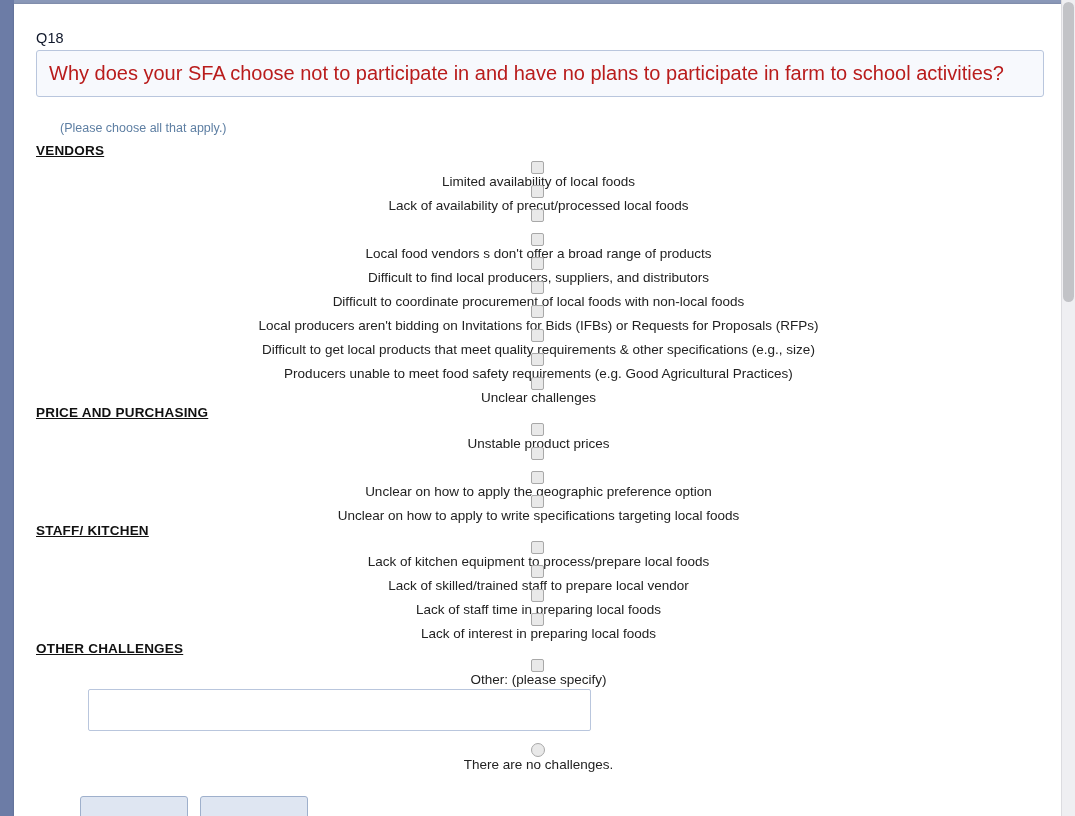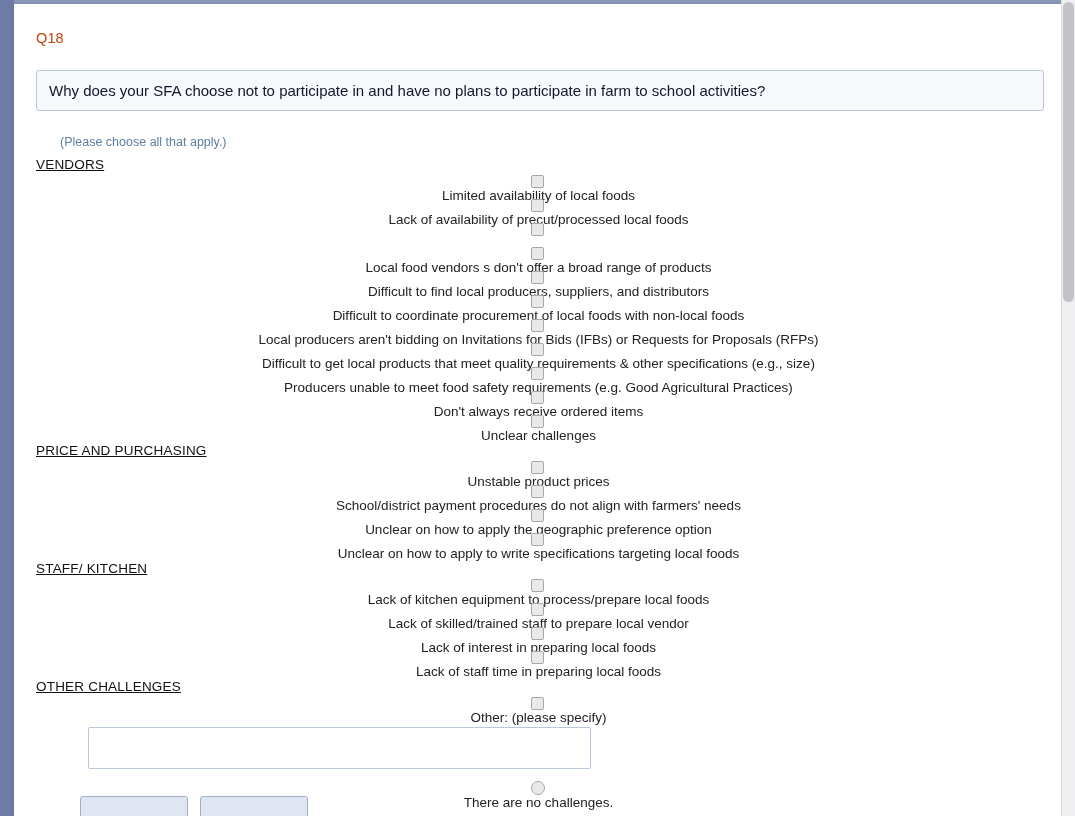--- a/index.html
+++ b/index.html
@@ -29,42 +29,42 @@
     height: 812px;
     background: #ffffff;
     box-shadow: 0 0 2px rgba(0,0,0,0.2);
     overflow: hidden;
   }
   .inner {
     padding: 26px 22px 0 22px;
   }
   .qnum {
     font-size: 14.5px;
-    color: #c2410c;
-    margin-bottom: 24px;
+    color: #0f172a;
+    margin-bottom: 4px;
     letter-spacing: 0.1px;
   }
   .question-box {
     border: 1px solid #b9c6dd;
     background: #f7f9fd;
     border-radius: 3px;
     padding: 11px 12px;
-    font-size: 15px;
-    color: #0f172a;
+    font-size: 20px;
+    color: #b91c1c;
     box-sizing: border-box;
     width: 1008px;
   }
   .instruction {
     color: #5e7fa3;
     font-size: 12.5px;
     margin: 24px 0 8px 24px;
   }
   .group-head {
     font-size: 13.5px;
-    font-weight: normal;
+    font-weight: bold;
     color: #111111;
     text-decoration: underline;
     margin: 4px 0 3px 0;
     letter-spacing: 0.2px;
   }
   .opt-row {
     display: flex;
     align-items: center;
     height: 24px;
     padding-left: 2px;
@@ -190,37 +190,32 @@
         <div class="opt-row">
           <span class="cb"></span>
           <span class="opt-label">Difficult to get local products that meet quality requirements &amp; other specifications (e.g., size)</span>
         </div>
         <div class="opt-row">
           <span class="cb"></span>
           <span class="opt-label">Producers unable to meet food safety requirements (e.g. Good Agricultural Practices)</span>
         </div>
         <div class="opt-row">
           <span class="cb"></span>
-          <span class="opt-label">Don't always receive ordered items</span>
-        </div>
-        <div class="opt-row">
-          <span class="cb"></span>
           <span class="opt-label">Unclear challenges</span>
         </div>
       </div>
 
       <div class="group-head">PRICE AND PURCHASING</div>
       <div>
         <div class="opt-row">
           <span class="cb"></span>
           <span class="opt-label">Unstable product prices</span>
         </div>
         <div class="opt-row">
           <span class="cb"></span>
-          <span class="opt-label">School/district payment procedures do not align with farmers' needs</span>
         </div>
         <div class="opt-row">
           <span class="cb"></span>
           <span class="opt-label">Unclear on how to apply the geographic preference option</span>
         </div>
         <div class="opt-row">
           <span class="cb"></span>
           <span class="opt-label">Unclear on how to apply to write specifications targeting local foods</span>
         </div>
       </div>
@@ -230,25 +225,25 @@
         <div class="opt-row">
           <span class="cb"></span>
           <span class="opt-label">Lack of kitchen equipment to process/prepare local foods</span>
         </div>
         <div class="opt-row">
           <span class="cb"></span>
           <span class="opt-label">Lack of skilled/trained staff to prepare local vendor</span>
         </div>
         <div class="opt-row">
           <span class="cb"></span>
+          <span class="opt-label">Lack of staff time in preparing local foods</span>
+        </div>
+        <div class="opt-row">
+          <span class="cb"></span>
           <span class="opt-label">Lack of interest in preparing local foods</span>
-        </div>
-        <div class="opt-row">
-          <span class="cb"></span>
-          <span class="opt-label">Lack of staff time in preparing local foods</span>
         </div>
       </div>
 
       <div class="group-head">OTHER CHALLENGES</div>
       <div>
         <div class="opt-row">
           <span class="cb"></span>
           <span class="opt-label">Other: (please specify)</span>
         </div>
         <textarea class="other-box" placeholder="" style=""></textarea>

